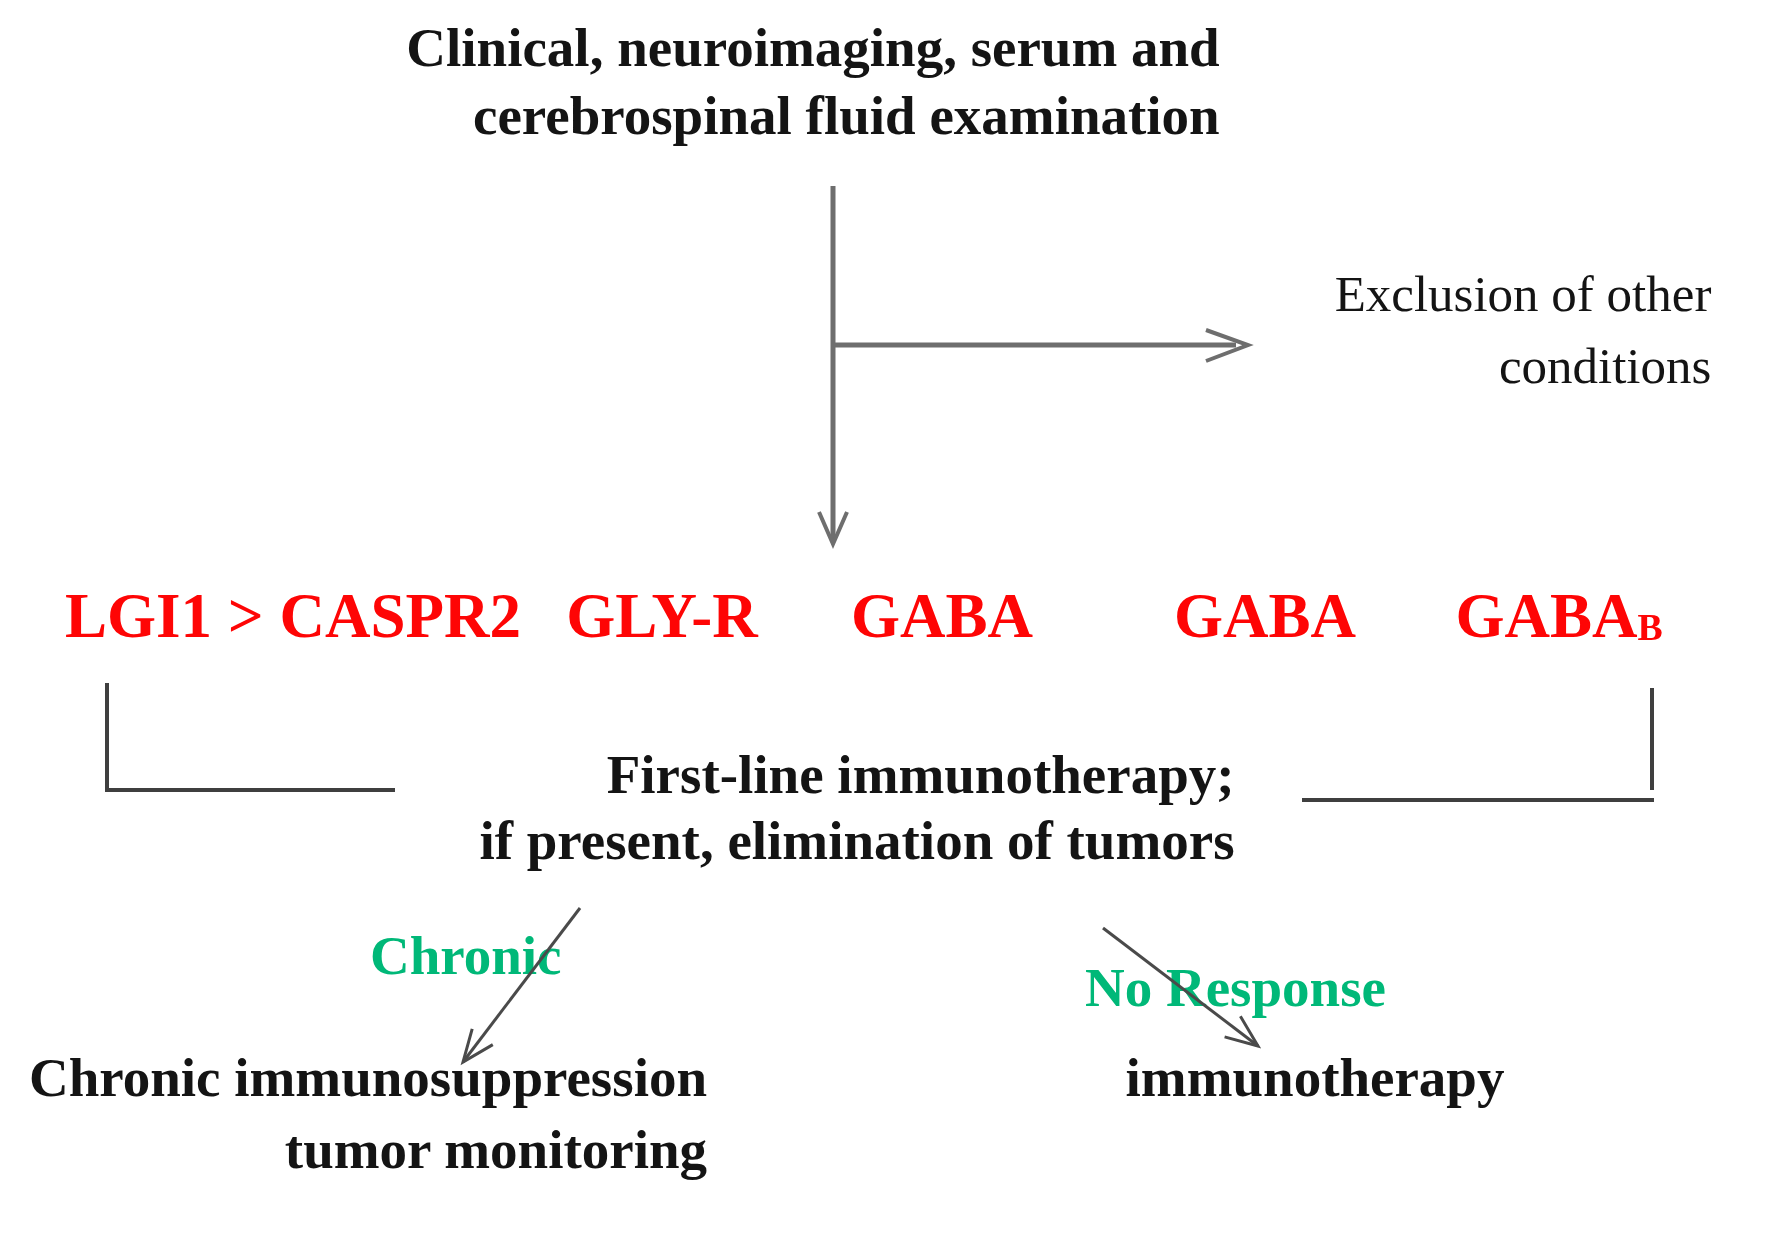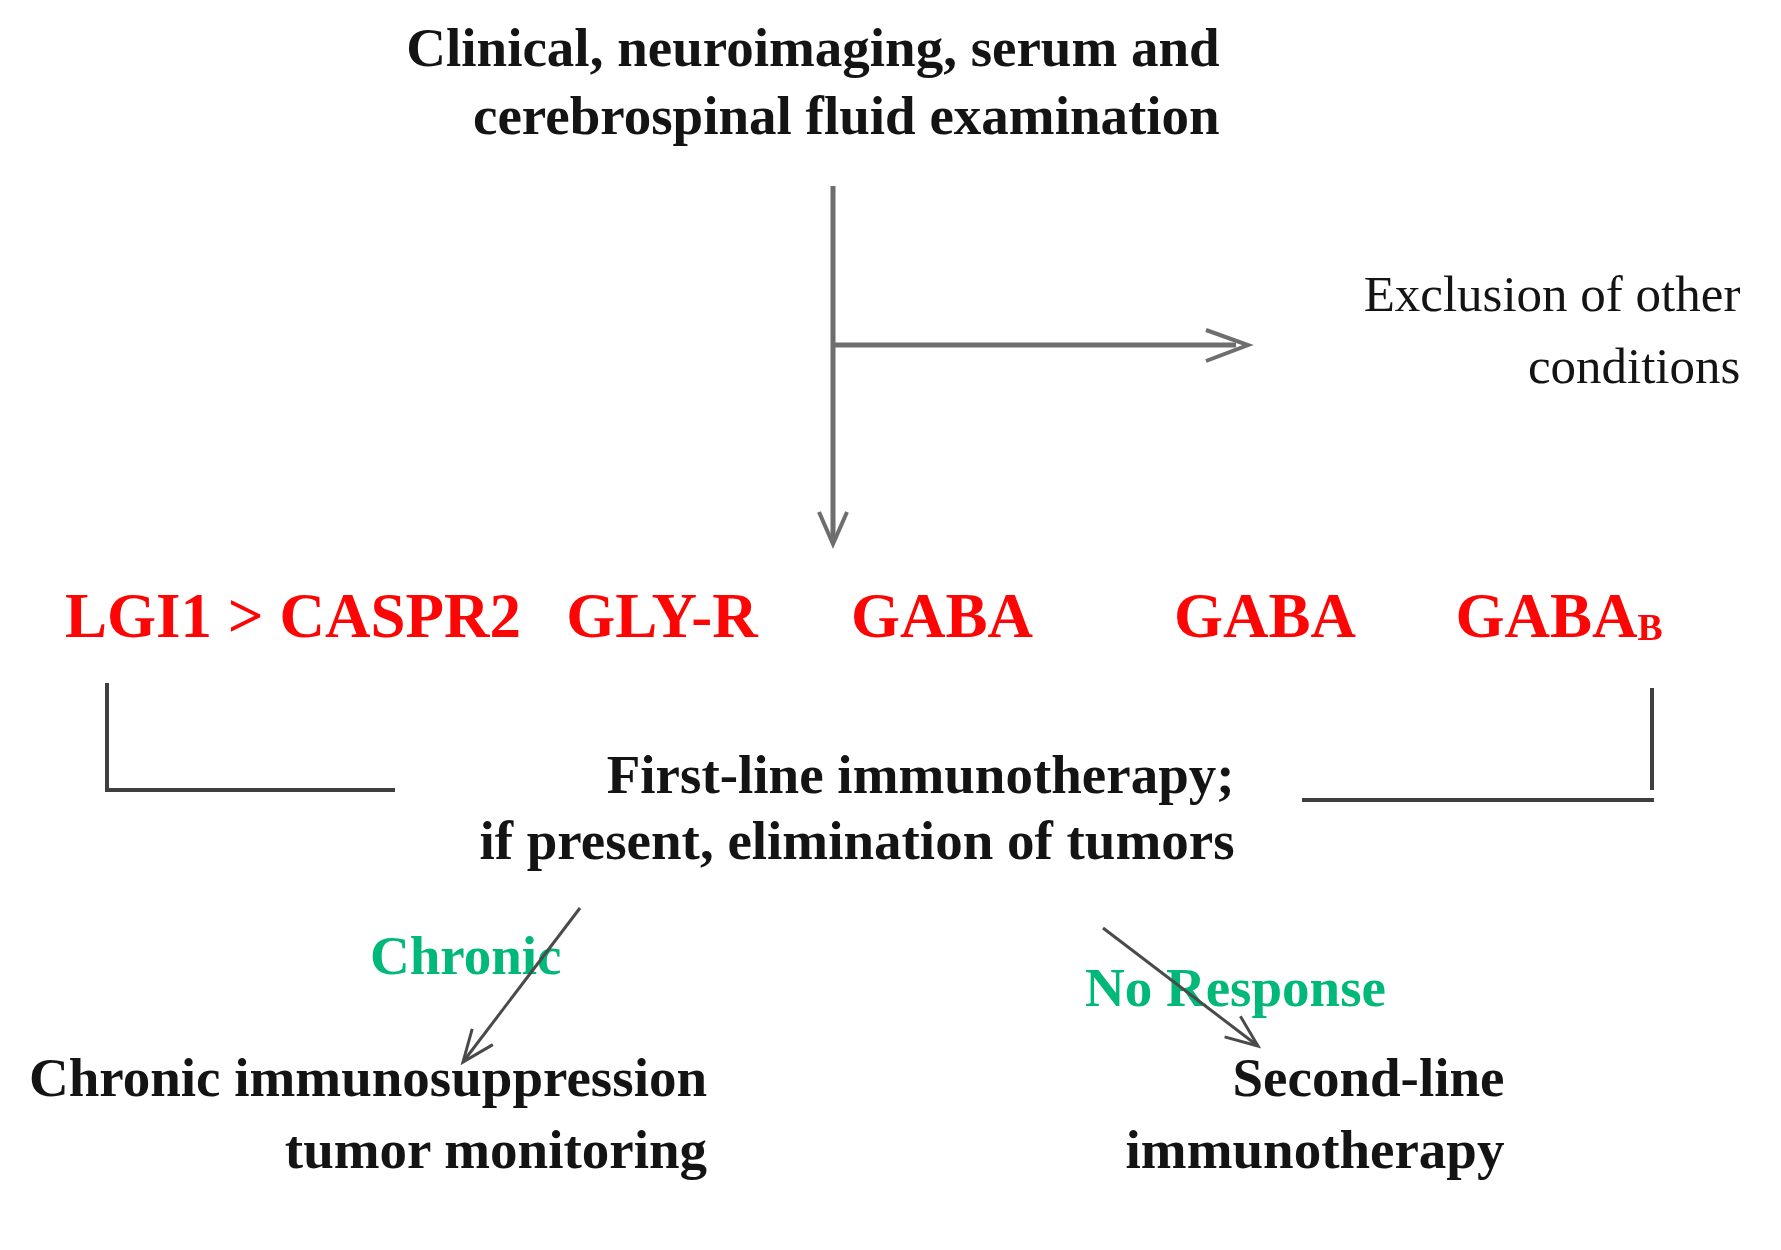--- a/index.html
+++ b/index.html
@@ -15,21 +15,21 @@
   body{
     width:1781px;height:1250px;position:relative;overflow:hidden;
     font-family:"Liberation Serif","DejaVu Serif",serif;
     color:var(--ink);
   }
   .stage{position:absolute;inset:0;}
   .txt{position:absolute;white-space:nowrap;}
   .center{transform:translateX(-50%);text-align:right;}
 
   .top-title{left:813px;top:14px;font-size:55px;line-height:1.24;font-weight:bold;}
-  .exclusion{left:1523px;top:258px;font-size:51px;line-height:1.42;font-weight:normal;margin-left:29px;}
+  .exclusion{left:1523px;top:258px;font-size:51px;line-height:1.42;font-weight:normal;}
 
   .antibody{top:580px;font-size:63px;font-weight:bold;color:var(--red);}
   .antibody .sub{font-size:0.6em;vertical-align:-0.08em;letter-spacing:0;}
 
   .first-line{left:832px;top:742px;font-size:55px;line-height:1.2;font-weight:bold;margin-left:25px;}
 
   .branch-label{font-size:55px;font-weight:bold;color:var(--green);}
   .branch-response{left:370px;top:924px;}
   .branch-noresponse{left:1085px;top:956px;}
 
@@ -70,21 +70,20 @@
   </div>
 
   <div class="txt branch-label branch-response">Chronic</div>
   <div class="txt branch-label branch-noresponse">No Response</div>
 
   <div class="txt center outcome outcome-left">
     <div>Chronic immunosuppression</div>
     <div>tumor monitoring</div>
   </div>
   <div class="txt center outcome outcome-right">
-    <div>Second-line</div>
     <div>immunotherapy</div>
   </div>
 
   <svg class="overlay" width="1781" height="1250" viewBox="0 0 1781 1250">
 
     <g>
       <line class="ln-arrow" x1="833" y1="186" x2="833" y2="540"></line>
       <polyline class="ln-arrowhead" points="819,512 833,544 847,512"></polyline>
     </g>
 

